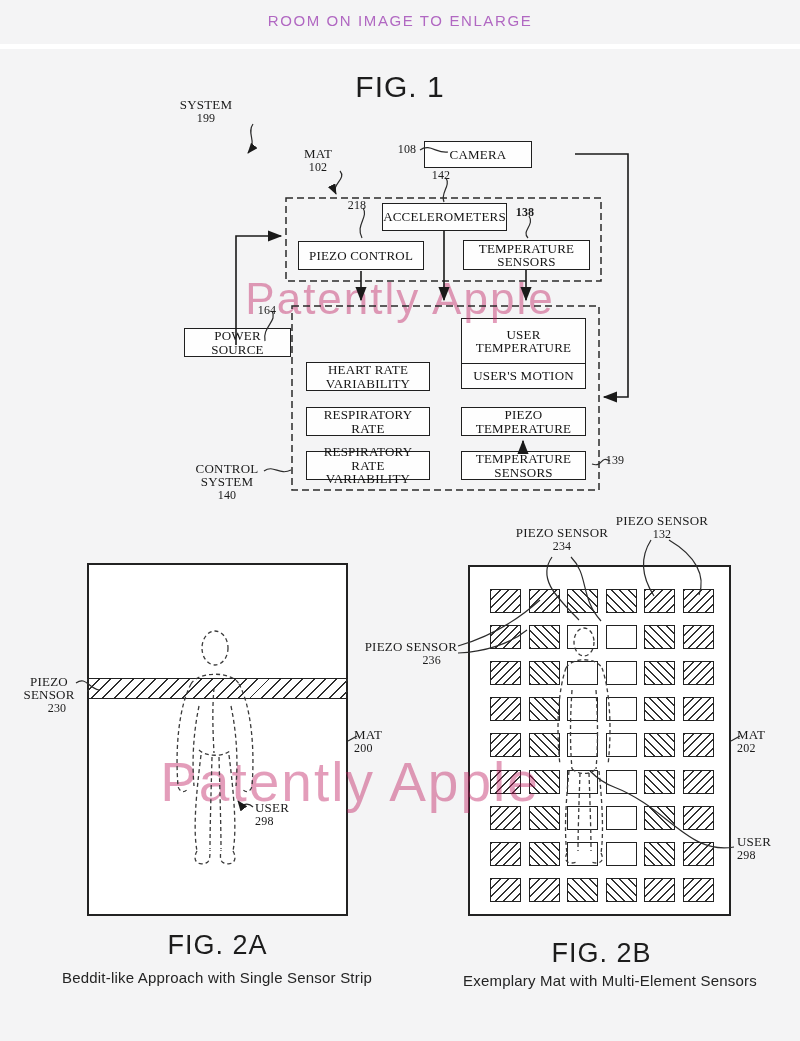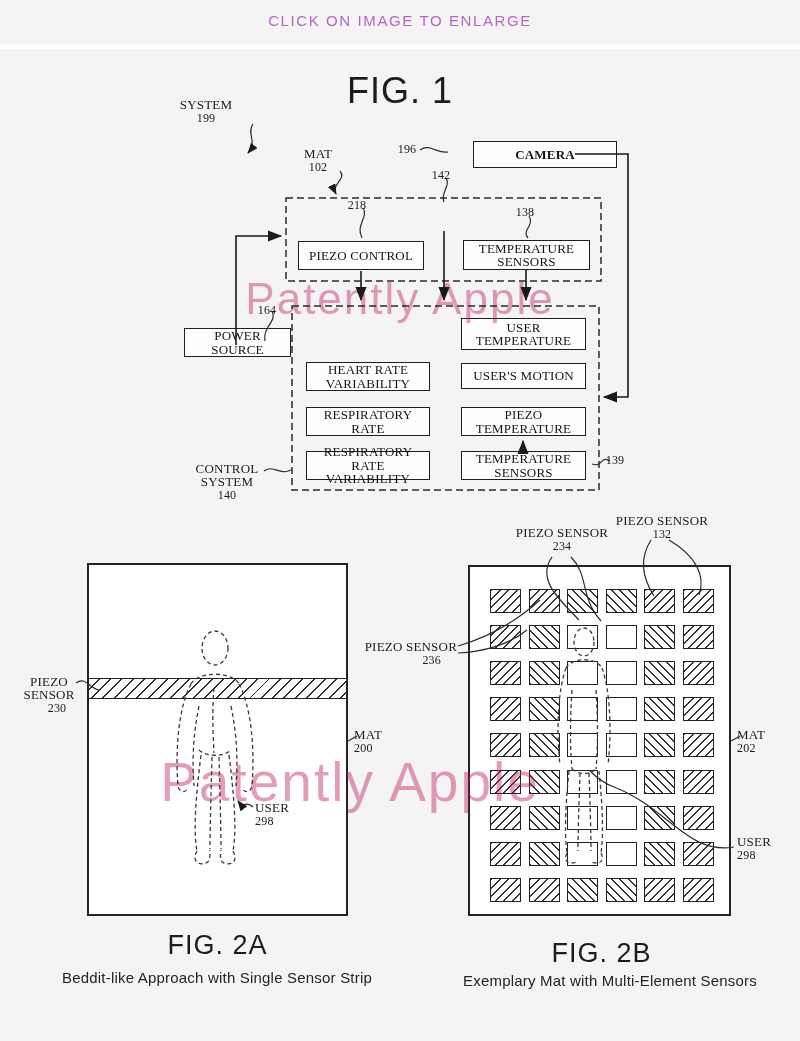--- a/index.html
+++ b/index.html
@@ -2,21 +2,21 @@
 <html><head>
 <meta charset="utf-8">
 <style>
   html,body{margin:0;padding:0;}
   body{width:800px;height:1041px;background:#f4f4f5;position:relative;overflow:hidden;
        font-family:"Liberation Sans",sans-serif;}
   .abs{position:absolute;}
   .whiteband{left:0;top:44px;width:800px;height:5px;background:#ffffff;}
   .enlarge{left:0;top:12px;width:800px;text-align:center;color:#b168c2;font-size:15px;
            letter-spacing:1.6px;font-weight:400;}
-  .figtitle{font-size:36px;letter-spacing:1px;color:#1c1c1c;text-align:center;font-weight:400;}
+  .figtitle{font-size:30px;letter-spacing:1px;color:#1c1c1c;text-align:center;font-weight:400;}
   .subcap{font-size:15px;color:#242424;text-align:center;letter-spacing:.2px;}
   
   .sbox{box-sizing:border-box;border:1.7px solid #1f1f1f;background:#fefefe;display:flex;
         align-items:center;justify-content:center;text-align:center;
         font-family:"Liberation Serif","DejaVu Serif",serif;font-size:13px;line-height:13.5px;
         color:#141414;padding:0 5px;z-index:10;letter-spacing:.2px;}
   .ref{font-family:"Liberation Serif","DejaVu Serif",serif;font-size:13px;line-height:13px;
        color:#1a1a1a;text-align:center;z-index:11;letter-spacing:.2px;}
   .ref .n{font-size:12px;margin-top:1px;}
   .figrect{box-sizing:border-box;border:2px solid #222;background:#ffffff;z-index:5;}
@@ -29,69 +29,72 @@
       text-align:center;letter-spacing:2px;white-space:nowrap;}
   svg.overlay{position:absolute;left:0;top:0;z-index:30;pointer-events:none;}
   .lead{fill:none;stroke:#2b2b2b;stroke-width:1.2;}
   .conn{fill:none;stroke:#1a1a1a;stroke-width:1.6;}
   .dashrect{fill:none;stroke:#2a2a2a;stroke-width:1.5;stroke-dasharray:7 4;}
   .person{fill:none;stroke:#3a3a3a;stroke-width:1.3;stroke-dasharray:4 3;}
 </style>
 </head>
 <body>
 
-<div class="abs enlarge">CLICK ON IMAGE TO ENLARGE</div>
+<div class="abs enlarge">ROOM ON IMAGE TO ENLARGE</div>
 <div class="abs whiteband"></div>
 
 <div class="abs" style="left:0;top:48px;width:800px;height:993px;">
 
   <div class="abs figtitle" style="left:300px;top:22px;width:200px;">FIG. 1</div>
 
   <div class="abs ref" style="left:174px;top:50px;width:64px;">
     <div>SYSTEM</div>
       <div class="n">199</div>
   </div>
   <div class="abs ref" style="left:296px;top:99px;width:44px;">
     <div>MAT</div>
       <div class="n">102</div>
   </div>
   <div class="abs ref" style="left:392px;top:94px;width:30px;">
-    <div class="n">196</div>
+    <div class="n">108</div>
   </div>
   <div class="abs ref" style="left:426px;top:120px;width:30px;">
     <div class="n">142</div>
   </div>
   <div class="abs ref" style="left:342px;top:150px;width:30px;">
     <div class="n">218</div>
   </div>
-  <div class="abs ref" style="left:510px;top:157px;width:30px;">
+  <div class="abs ref" style="left:510px;top:157px;width:30px;font-weight:bold;">
     <div class="n">138</div>
   </div>
   <div class="abs ref" style="left:252px;top:255px;width:30px;">
     <div class="n">164</div>
   </div>
   <div class="abs ref" style="left:188px;top:414px;width:78px;">
     <div>CONTROL</div>
       <div>SYSTEM</div>
     <div class="n">140</div>
   </div>
   <div class="abs ref" style="left:600px;top:405px;width:30px;">
     <div class="n">139</div>
   </div>
 
-  <div class="abs sbox" style="left:473px;top:93px;width:144px;height:27px;font-weight:bold;">
+  <div class="abs sbox" style="left:424px;top:93px;width:108px;height:27px;">
       <span>CAMERA</span>
+    </div>
+  <div class="abs sbox" style="left:382px;top:155px;width:125px;height:28px;">
+      <span>ACCELEROMETERS</span>
     </div>
   <div class="abs sbox" style="left:298px;top:193px;width:126px;height:29px;">
       <span>PIEZO CONTROL</span>
     </div>
   <div class="abs sbox" style="left:463px;top:192px;width:127px;height:30px;">
       <span>TEMPERATURE SENSORS</span>
     </div>
-  <div class="abs sbox" style="left:461px;top:270px;width:125px;height:32px;text-align:center;">
+  <div class="abs sbox" style="left:461px;top:270px;width:125px;height:46px;text-align:center;">
       <span>USER TEMPERATURE</span>
     </div>
   <div class="abs sbox" style="left:306px;top:314px;width:124px;height:29px;">
       <span>HEART RATE VARIABILITY</span>
     </div>
   <div class="abs sbox" style="left:461px;top:315px;width:125px;height:26px;">
       <span>USER'S MOTION</span>
     </div>
   <div class="abs sbox" style="left:306px;top:359px;width:124px;height:29px;">
       <span>RESPIRATORY RATE</span>

